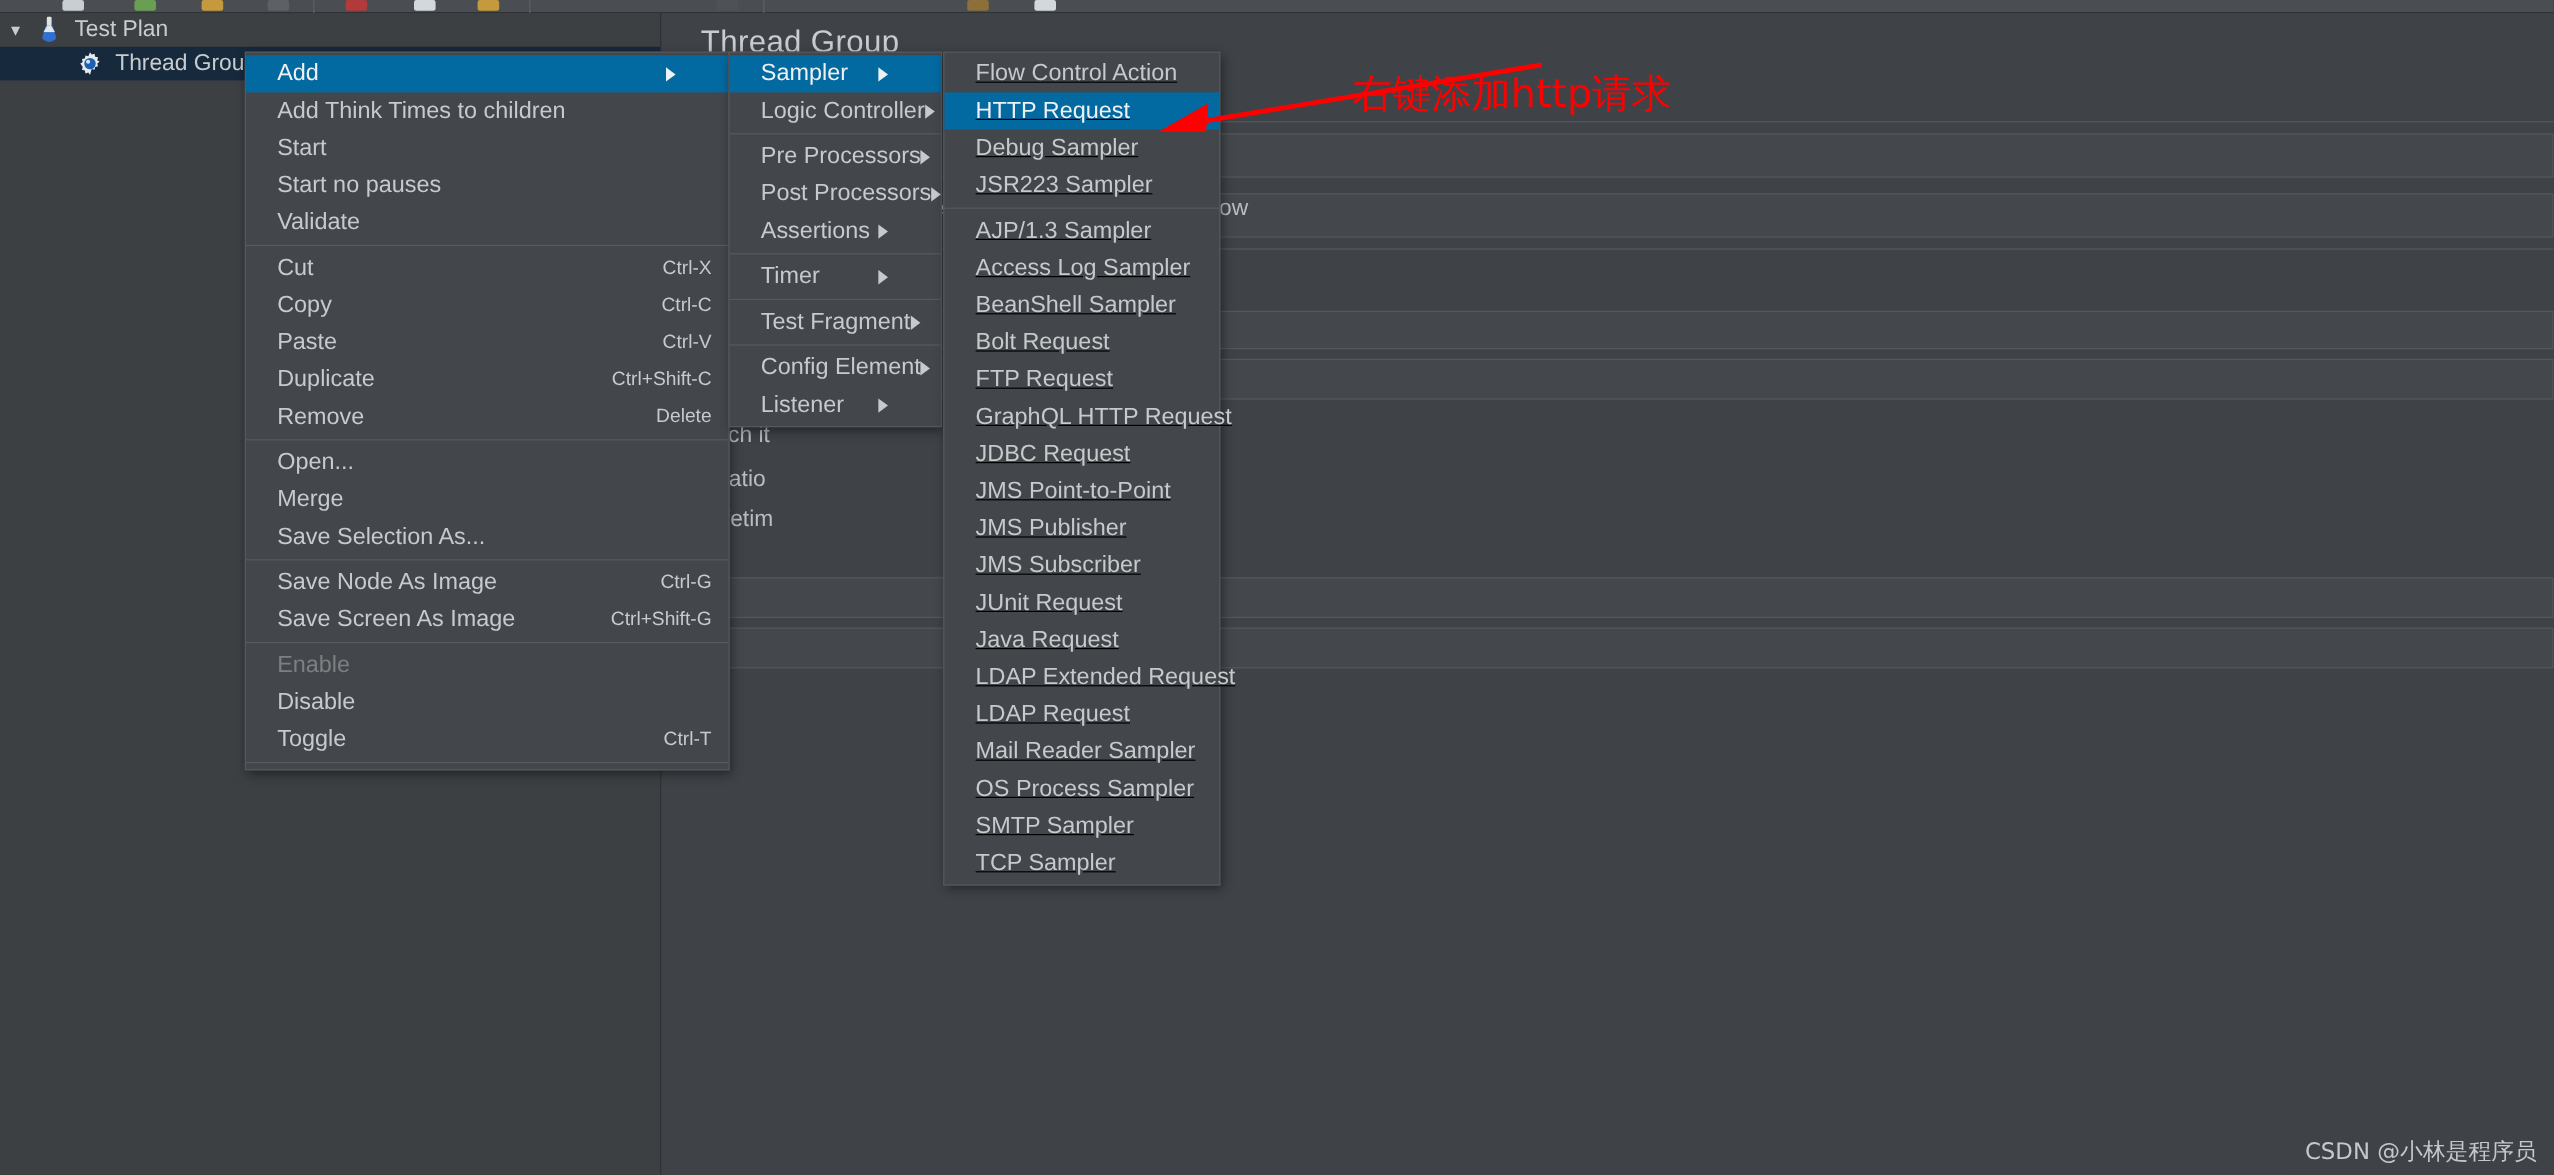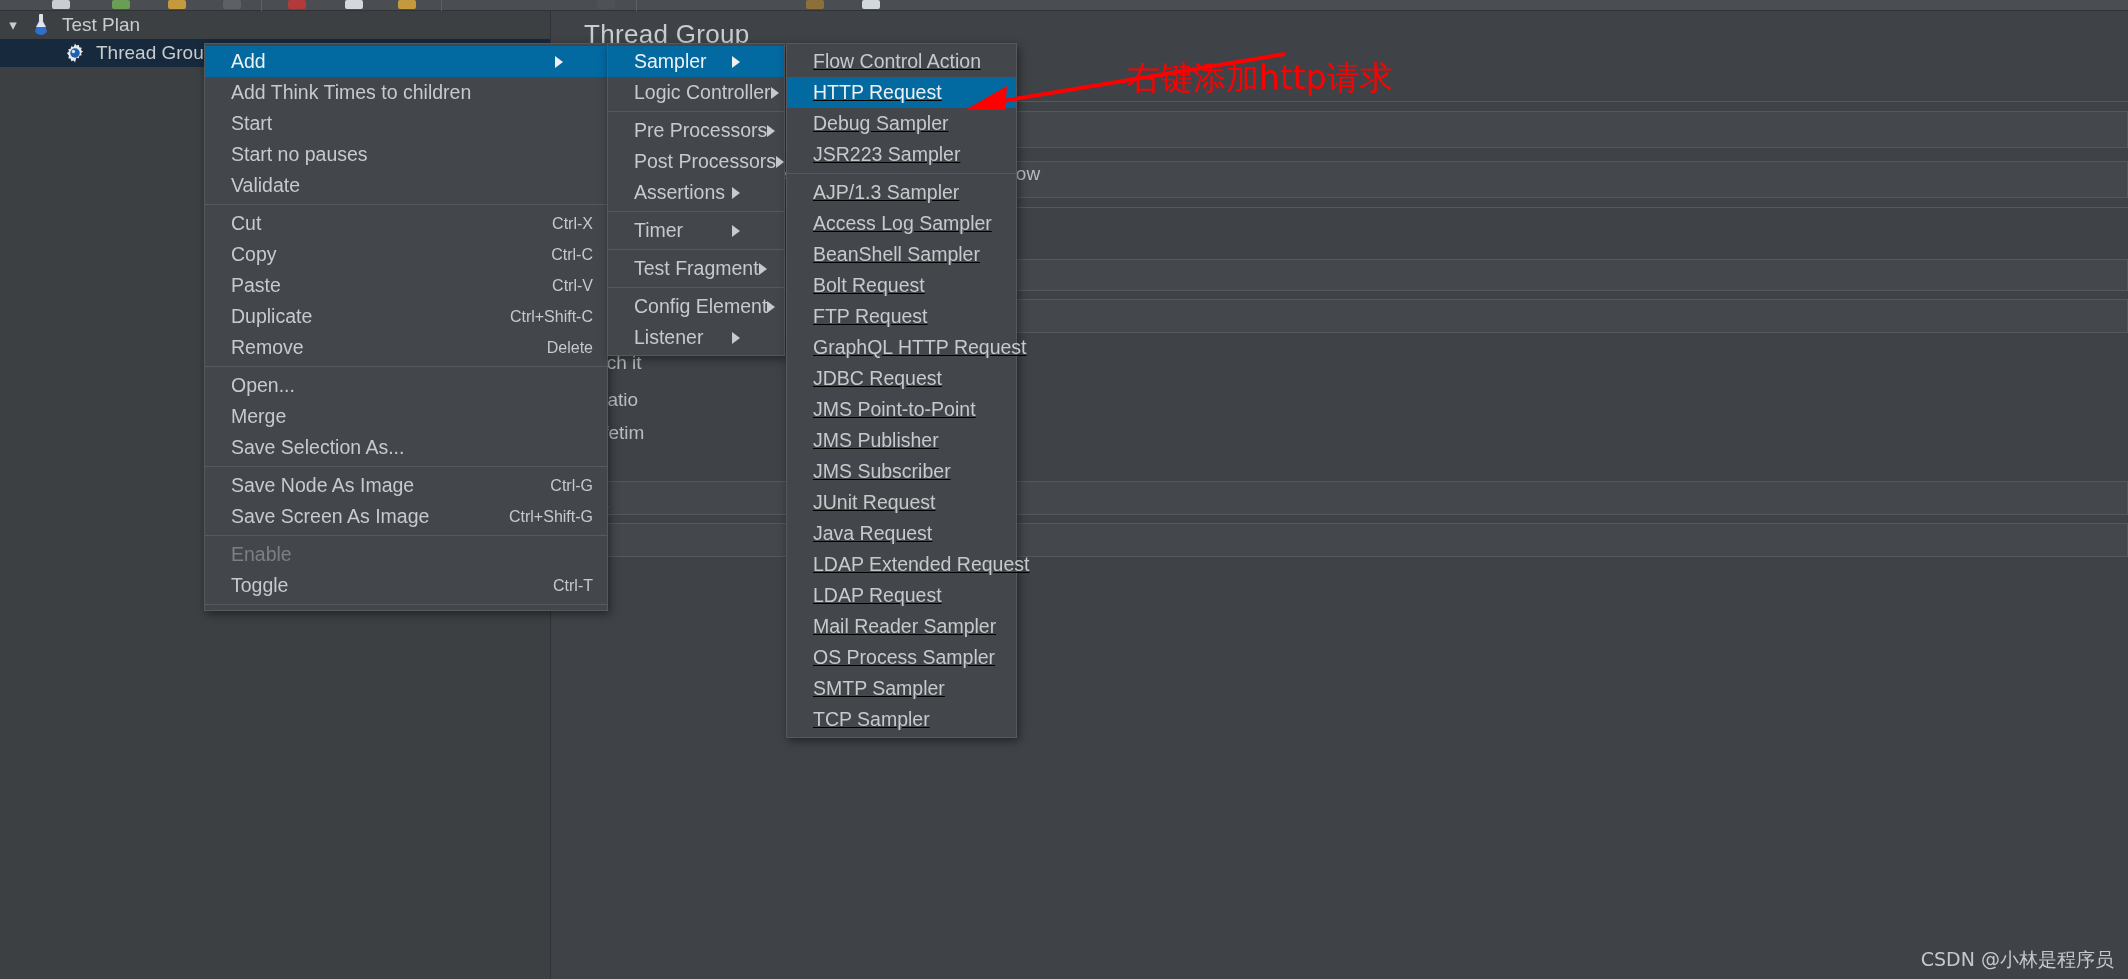--- a/index.html
+++ b/index.html
@@ -273,20 +273,23 @@
       </div>
       <div class="mi">
         <span>Save Screen As Image</span>
         <span class="sc">Ctrl+Shift-G</span>
       </div>
       <div class="msep"></div>
       <div class="mi dis">
         <span>Enable</span>
       </div>
       <div class="mi">
+        <span>Disable</span>
+      </div>
+      <div class="mi">
         <span>Toggle</span>
         <span class="sc">Ctrl-T</span>
       </div>
       <div class="msep"></div>
     </div>
 
   <div class="menu" id="menu-add" style="left:607px; top:43px; width:178px;">
       <div class="mi hl">
         <span>Sampler</span>
         <span class="arw"></span>

